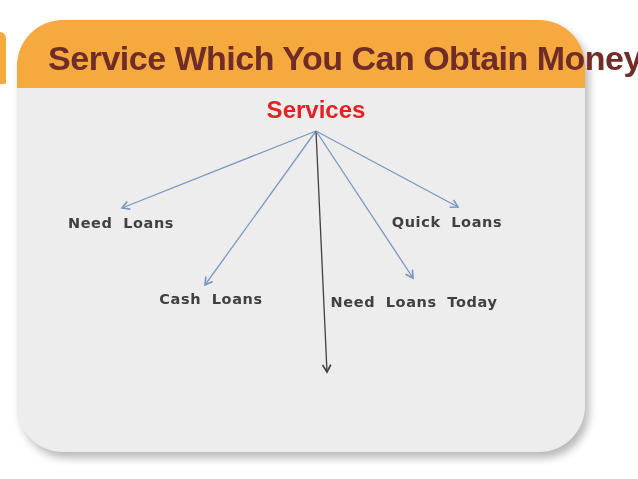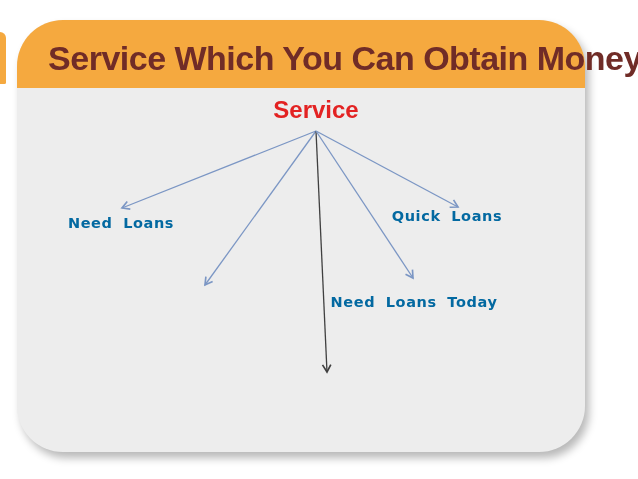--- a/index.html
+++ b/index.html
@@ -65,50 +65,51 @@
   }
   .node-label {
     position: absolute;
     transform: translateX(-50%);
     white-space: nowrap;
     font-family: "DejaVu Sans", sans-serif;
     font-weight: 600;
     font-size: 14.5px;
     letter-spacing: 0.6px;
     word-spacing: 5px;
-    color: #0369a1;
+    color: #404040;
     z-index: 2;
   }
 </style>
 </head>
 <body>
 
 <div class="stage">
   <div class="edge-sliver"></div>
 
   <div class="card">
     <div class="header-band"></div>
   </div>
 
   <h1 class="title">Service Which You Can Obtain Money</h1>
 
-  <div class="root-label" style="left: 316px; top: 96px;">Service</div>
+  <div class="root-label" style="left: 316px; top: 96px;">Services</div>
 
   <svg id="arrows" xmlns="http://www.w3.org/2000/svg" viewBox="0 0 638 479">
       <defs>
         <marker id="ah-line_blue" viewBox="0 0 10 10" refX="8" refY="5" markerWidth="8" markerHeight="8" orient="auto-start-reverse">
           <path d="M1,1 L8,5 L1,9" fill="none" stroke="#7B96C4" stroke-width="1.6"></path>
         </marker>
         <marker id="ah-line_dark" viewBox="0 0 10 10" refX="8" refY="5" markerWidth="8" markerHeight="8" orient="auto-start-reverse">
           <path d="M1,1 L8,5 L1,9" fill="none" stroke="#404040" stroke-width="1.6"></path>
         </marker>
       </defs>
       <line x1="316" y1="131" x2="122" y2="208" stroke="#7B96C4" stroke-width="1.3" marker-end="url(#ah-line_blue)"></line>
       <line x1="316" y1="131" x2="205" y2="285" stroke="#7B96C4" stroke-width="1.3" marker-end="url(#ah-line_blue)"></line>
       <line x1="316" y1="131" x2="327" y2="372" stroke="#404040" stroke-width="1.3" marker-end="url(#ah-line_dark)"></line>
       <line x1="316" y1="131" x2="413" y2="278" stroke="#7B96C4" stroke-width="1.3" marker-end="url(#ah-line_blue)"></line>
       <line x1="316" y1="131" x2="458" y2="207" stroke="#7B96C4" stroke-width="1.3" marker-end="url(#ah-line_blue)"></line>
     </svg>
 
   <div class="node-label" style="left: 121px; top: 215px;">Need Loans</div>
+  <div class="node-label" style="left: 211px; top: 291px;">Cash Loans</div>
   <div class="node-label" style="left: 414px; top: 294px;">Need Loans Today</div>
-  <div class="node-label" style="left: 447px; top: 208px;">Quick Loans</div>
+  <div class="node-label" style="left: 447px; top: 214px;">Quick Loans</div>
 </div>
 
 </body></html>

